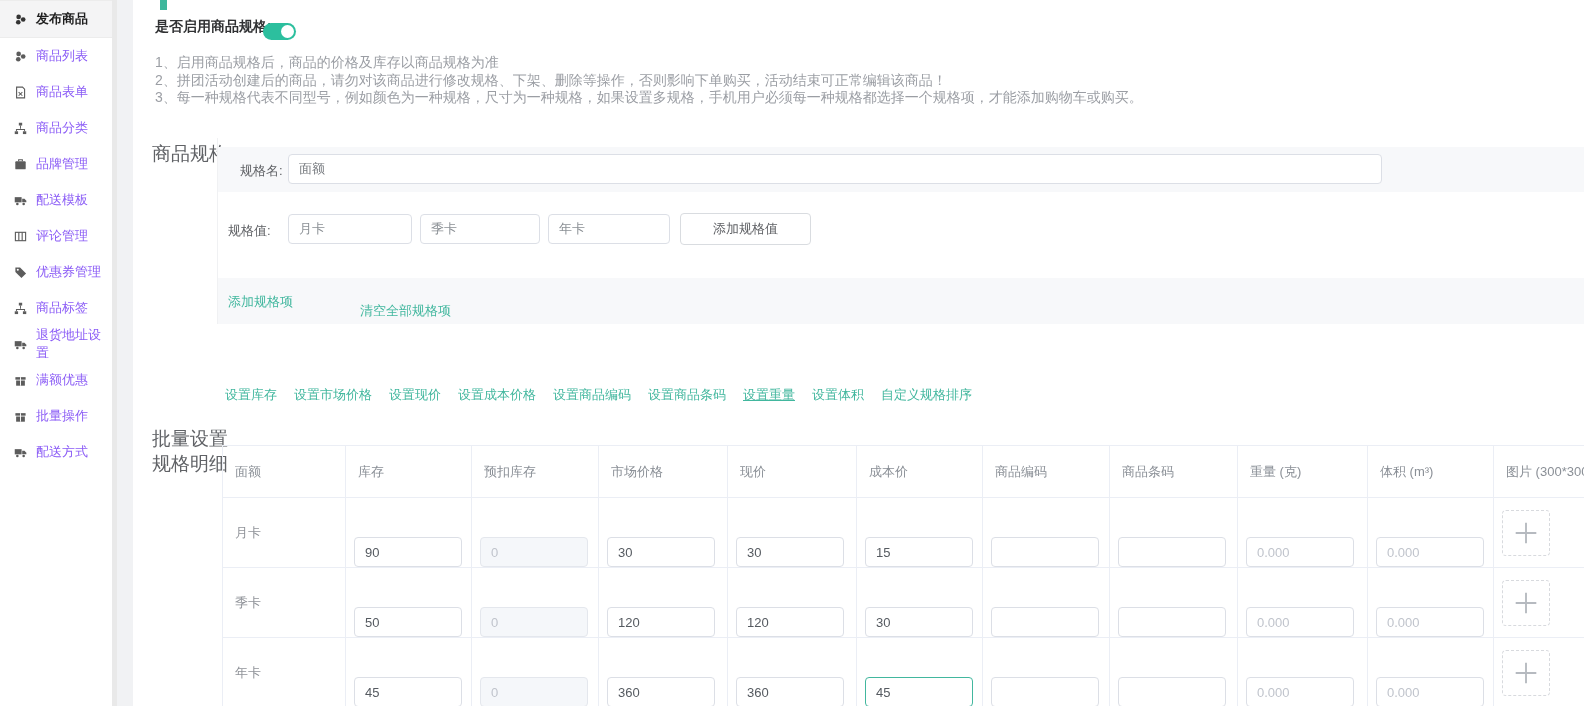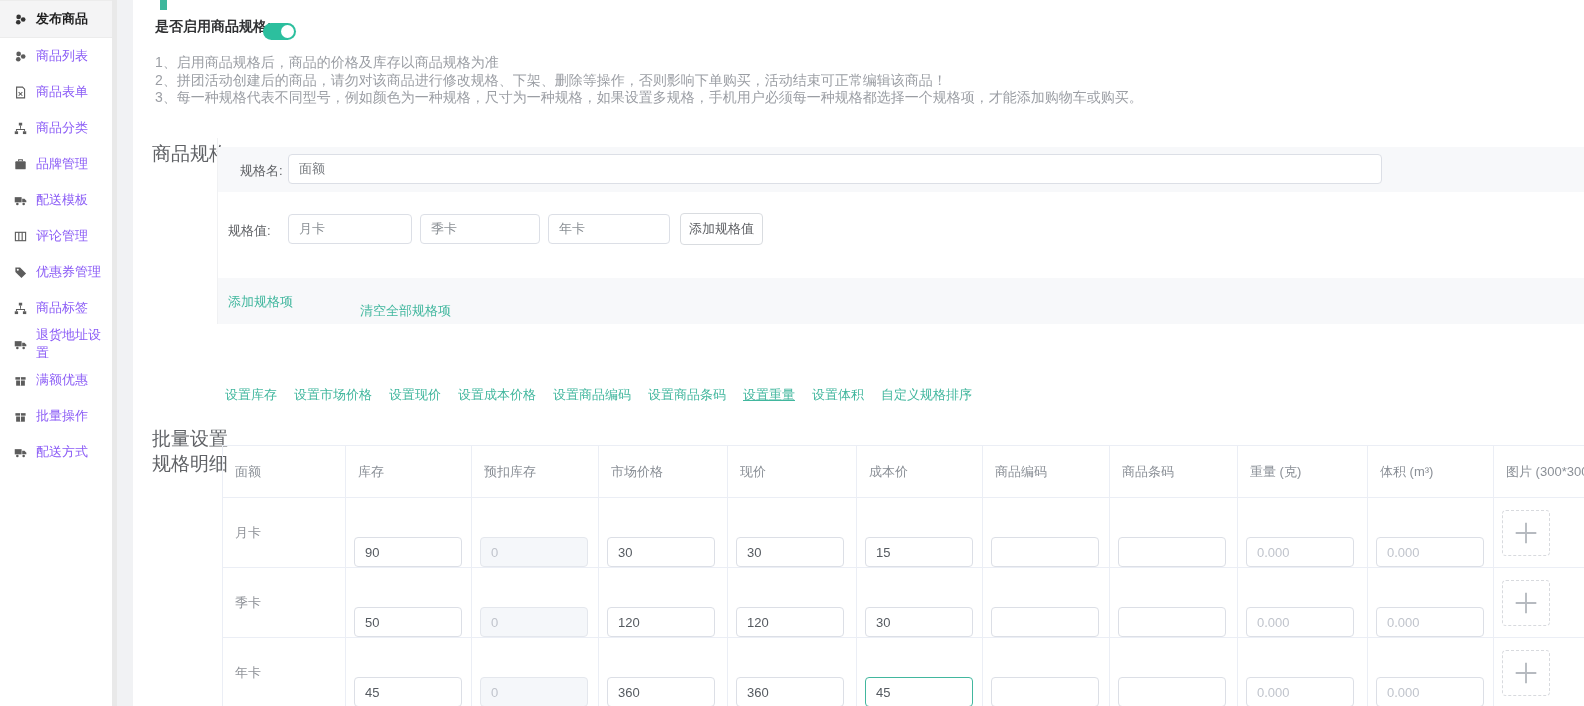--- a/index.html
+++ b/index.html
@@ -26,21 +26,21 @@
   #spec-vline{left:84px;top:138px;width:1px;height:186px;background:#f0f1f3;}
   .band{left:85px;width:1366px;background:#f7f8fa;}
   #band-name{top:147px;height:45px;}
   #band-name .lbl{position:absolute;left:22px;top:15px;}
   .txt-input{box-sizing:border-box;border:1px solid #dcdfe6;border-radius:4px;background:#fff;height:30px;
              padding:0 10px;font-size:13px;color:#8b9095;font-family:inherit;outline:none;}
   #spec-name-input{position:absolute;left:70px;top:7px;width:1094px;color:#75797e;}
   #row-values{left:85px;top:214px;height:32px;width:1366px;}
   #row-values .lbl{position:absolute;left:10px;top:8px;}
   .val-input{position:absolute;top:0;}
-  #btn-add-value{position:absolute;left:462px;top:-1px;height:32px;padding:0 8px;background:#fff;border:1px solid #d9dce0;
+  #btn-add-value{position:absolute;left:462px;top:-1px;height:32px;padding:0 32px;background:#fff;border:1px solid #d9dce0;
                  border-radius:4px;font-size:13px;color:#606266;font-family:inherit;cursor:pointer;}
   #band-actions{top:278px;height:46px;}
   .tlink{color:#42b79e;cursor:pointer;font-size:13px;text-decoration:none;}
   #link-add-item{position:absolute;left:10px;top:15px;}
   #link-clear-all{position:absolute;left:142px;top:24px;}
   #batch-label{left:19px;top:378px;margin-top:48px;}
   #batch-links{left:92px;top:386px;display:flex;gap:17px;}
   #batch-links .tlink.u{text-decoration:underline;}
   #detail-label{left:19px;top:451px;}
   

